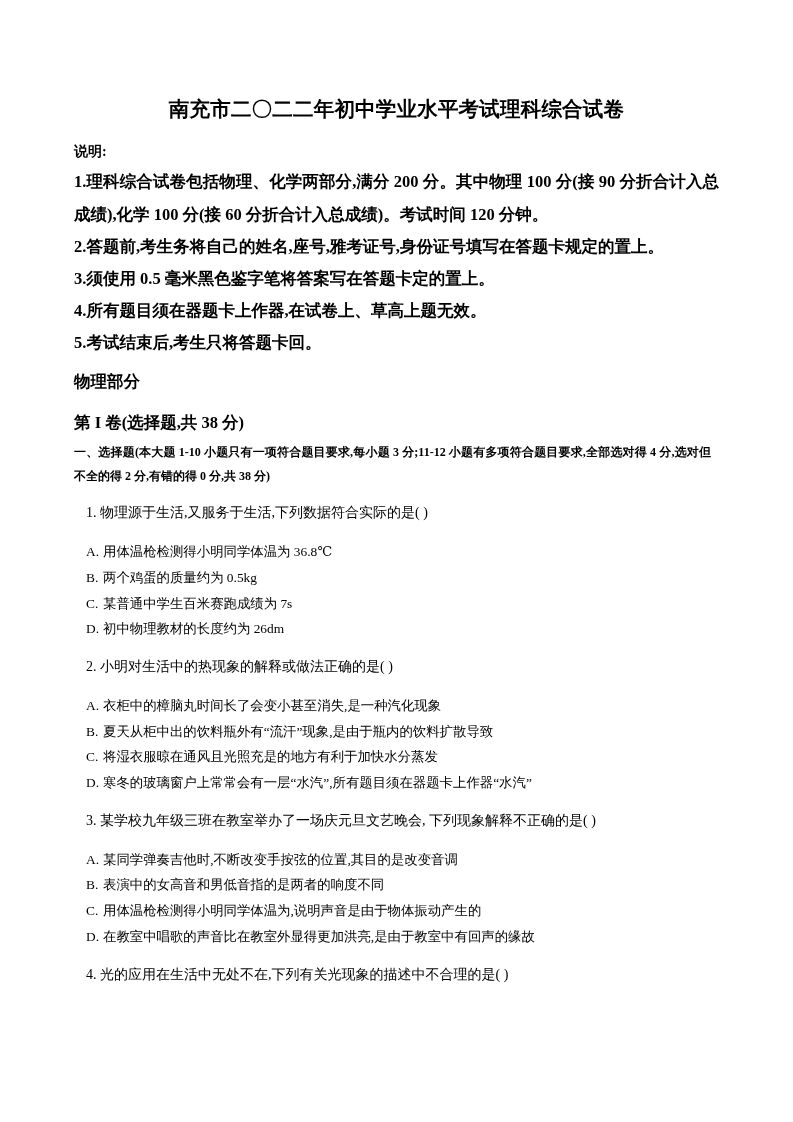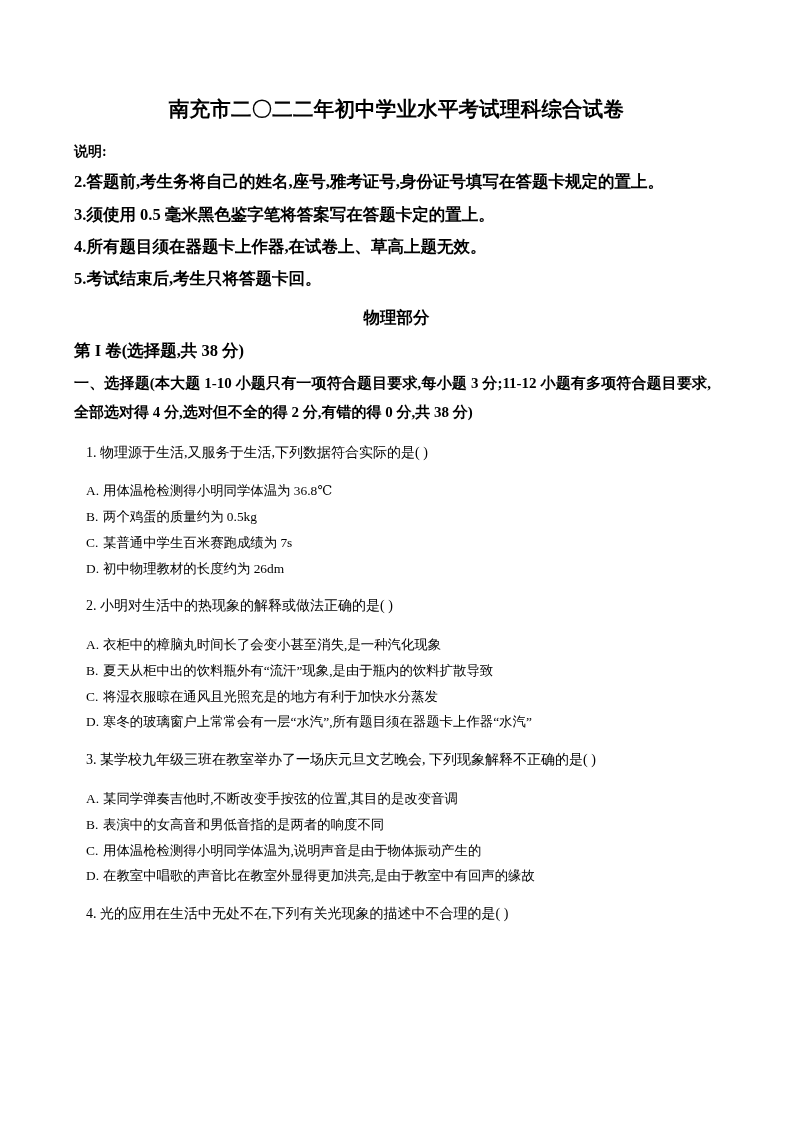--- a/index.html
+++ b/index.html
@@ -37,34 +37,33 @@
   }
   .note-item {
     font-size: 16.5px;
     font-weight: bold;
     line-height: 1.95;
     margin: 0;
     text-align: justify;
     text-justify: inter-ideograph;
   }
   .section-center {
-    text-align: center;
     font-size: 16.5px;
     font-weight: bold;
     line-height: 2.0;
-    margin: 6px 0 0 0;
+    margin: 6px 0 8px 0;
   }
   .subsection-center {
     font-size: 16.5px;
     font-weight: bold;
     line-height: 2.0;
     margin: 0 0 2px 0;
   }
   .big-q {
-    font-size: 15px;
+    font-size: 12px;
     font-weight: bold;
     line-height: 1.95;
     margin: 0 8px 6px 0;
     text-align: justify;
     text-justify: inter-ideograph;
   }
   .q-stem {
     font-size: 14px;
     line-height: 1.92;
     margin: 12px;
@@ -85,20 +84,21 @@
 </style>
 </head>
 <body>
 
 <div class="page">
 
   <h1 class="doc-title">南充市二〇二二年初中学业水平考试理科综合试卷</h1>
 
   <p class="note-label">说明:</p>
 
+  <p class="note-item">1.理科综合试卷包括物理、化学两部分,满分 200 分。其中物理 100 分(接 90 分折合计入总成绩),化学 100 分(接 60 分折合计入总成绩)。考试时间 120 分钟。</p>
   <p class="note-item">2.答题前,考生务将自己的姓名,座号,雅考证号,身份证号填写在答题卡规定的置上。</p>
   <p class="note-item">3.须使用 0.5 毫米黑色鉴字笔将答案写在答题卡定的置上。</p>
   <p class="note-item">4.所有题目须在器题卡上作器,在试卷上、草高上题无效。</p>
   <p class="note-item">5.考试结束后,考生只将答题卡回。</p>
 
   <p class="section-center">物理部分</p>
   <p class="subsection-center">第 I 卷(选择题,共 38 分)</p>
 
   <p class="big-q">一、选择题(本大题 1-10 小题只有一项符合题目要求,每小题 3 分;11-12 小题有多项符合题目要求,全部选对得 4 分,选对但不全的得 2 分,有错的得 0 分,共 38 分)</p>
 

